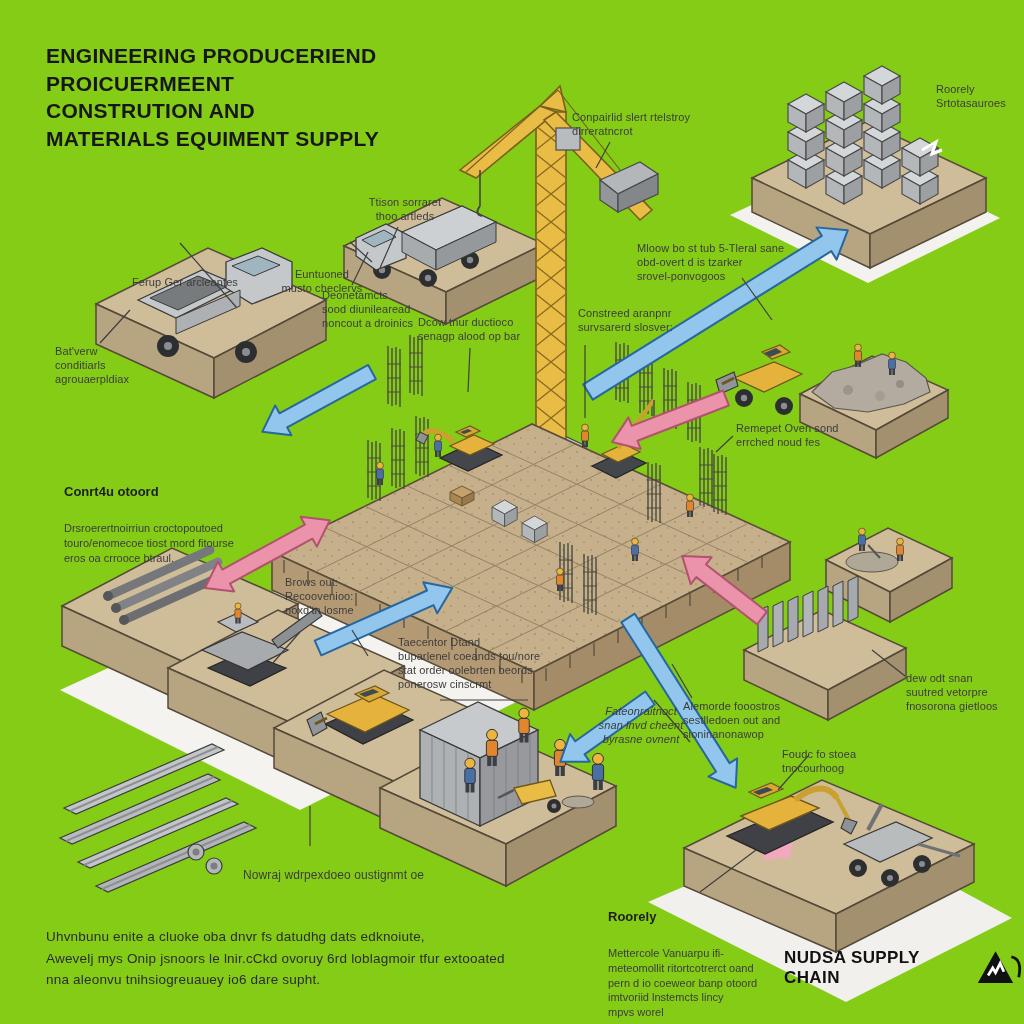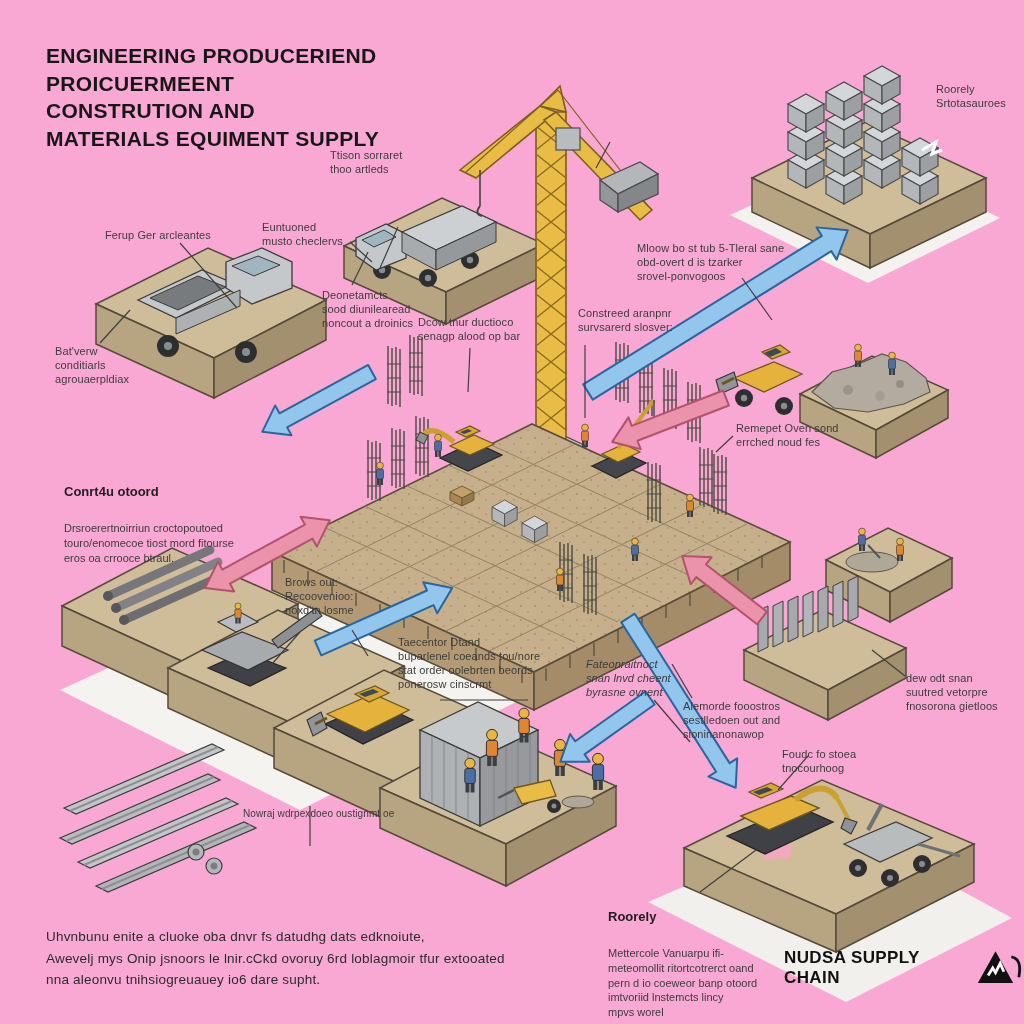--- a/index.html
+++ b/index.html
@@ -1,19 +1,19 @@
 <!DOCTYPE html>
 <html><head>
 <meta charset="utf-8">
 <style>
   html,body{margin:0;padding:0;background:#fff;}
-  #canvas{position:relative;width:1024px;height:1024px;background:#f9a8d4;overflow:hidden;font-family:"Liberation Sans",sans-serif;}
+  #canvas{position:relative;width:1024px;height:1024px;background:#84cc16;overflow:hidden;font-family:"Liberation Sans",sans-serif;}
   #stage{position:absolute;left:0;top:0;}
   .lbl{position:absolute;font:11px/1.28 "Liberation Sans",sans-serif;color:#3c3c3c;white-space:pre-line;letter-spacing:.1px;}
-  .lbl.c{}
+  .lbl.c{text-align:center;margin-top:47px;}
   .lbl.i{font-style:italic;}
   .hgroup{position:absolute;white-space:pre-line;}
   .hgroup .hd{font:bold 13px/1.3 "Liberation Sans",sans-serif;color:#1e1e1e;white-space:pre-line;}
   .hgroup .bd{font:11px/1.35 "Liberation Sans",sans-serif;color:#3c3c3c;white-space:pre-line;margin-top:2px;}
   #title{position:absolute;left:46px;top:42px;font:bold 21px/1.32 "Liberation Sans",sans-serif;color:#171717;letter-spacing:.3px;white-space:pre-line;}
   #footer{position:absolute;left:46px;top:926px;width:620px;font:13.5px/1.6 "Liberation Sans",sans-serif;color:#2c2c2c;white-space:pre-line;letter-spacing:.2px;}
   #logo{position:absolute;left:784px;top:948px;display:flex;align-items:flex-start;gap:9px;}
   #logo .txt{font:bold 17px "Liberation Sans",sans-serif;color:#111;letter-spacing:.4px;}
 </style>
 </head>
@@ -380,20 +380,22 @@
 MATERIALS EQUIMENT SUPPLY</div>
 
 <div class="lbl c" style="left:105px;top:228px;width:160px;">Ferup Ger arcleantes</div>
 <div class="lbl" style="left:55px;top:344px;width:120px;">Bat'verw
 conditiarls
 agrouaerpldiax</div>
 <div class="lbl c" style="left:330px;top:148px;width:150px;">Ttison sorraret
 thoo artleds</div>
 <div class="lbl c" style="left:262px;top:220px;width:120px;">Euntuoned
 musto checlervs</div>
+<div class="lbl" style="left:572px;top:110px;width:200px;">Conpairlid slert rtelstroy
+dirreratncrot</div>
 <div class="lbl" style="left:936px;top:82px;width:90px;">Roorely
 Srtotasauroes</div>
 <div class="lbl" style="left:322px;top:288px;width:140px;">Deonetamcts
 sood diunilearead
 noncout a droinics</div>
 <div class="lbl" style="left:418px;top:315px;width:140px;">Dcow tnur ductioco
 senagp alood op bar</div>
 <div class="lbl" style="left:578px;top:306px;width:140px;">Constreed aranpnr
 survsarerd slosver:</div>
 <div class="lbl" style="left:637px;top:241px;width:180px;">Mloow bo st tub 5-Tleral sane
@@ -426,21 +428,21 @@
 <div class="lbl" style="left:782px;top:747px;width:110px;">Foudc fo stoea
 tnocourhoog</div>
 <div class="hgroup" style="left:608px;top:891px;width:190px;">
   <div class="hd">Roorely</div>
   <div class="bd">Mettercole Vanuarpu ifi-
 meteomollit ritortcotrerct oand
 pern d io coeweor banp otoord
 imtvoriid lnstemcts lincy
 mpvs worel</div>
 </div>
-<div class="lbl" style="left:243px;top:808px;width:220px;font-size:10px;">Nowraj wdrpexdoeo oustignmt oe</div>
+<div class="lbl" style="left:243px;top:868px;width:220px;font-size:12px;">Nowraj wdrpexdoeo oustignmt oe</div>
 
 <div id="footer">Uhvnbunu enite a cluoke oba dnvr fs datudhg dats edknoiute,
 Awevelj mys Onip jsnoors le lnir.cCkd ovoruy 6rd loblagmoir tfur extooated
 nna aleonvu tnihsiogreuauey io6 dare supht.</div>
 
 <div id="logo">
   <span class="txt">NUDSA SUPPLY CHAIN</span>
   <svg width="52" height="40" viewBox="0 0 52 40">
     <polygon points="2,36 21,2 40,36" fill="#111"></polygon>
     <path d="M13,28l5,-8l3,5l5,-10l4,9" stroke="#fff" stroke-width="3" fill="none"></path>

